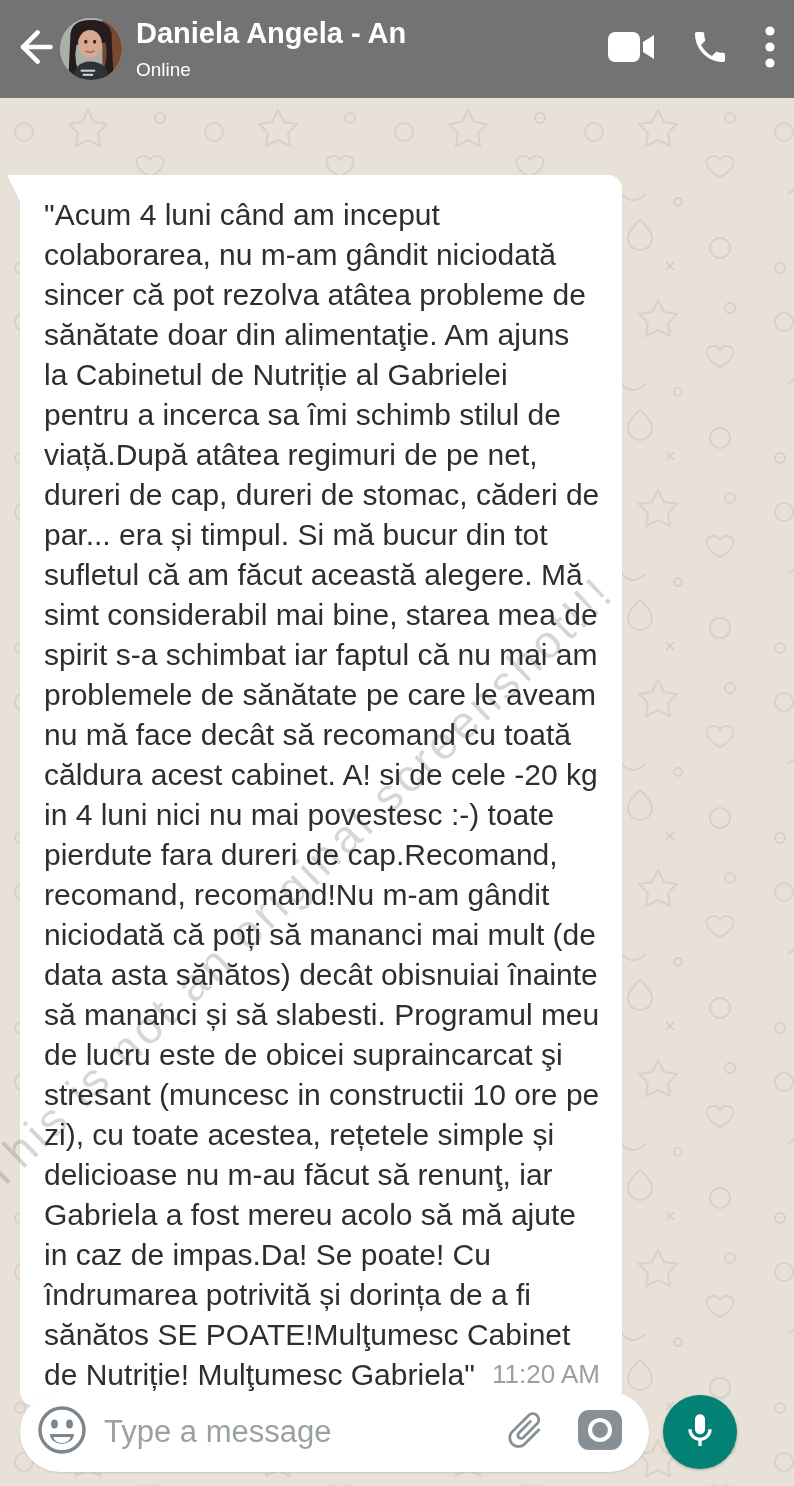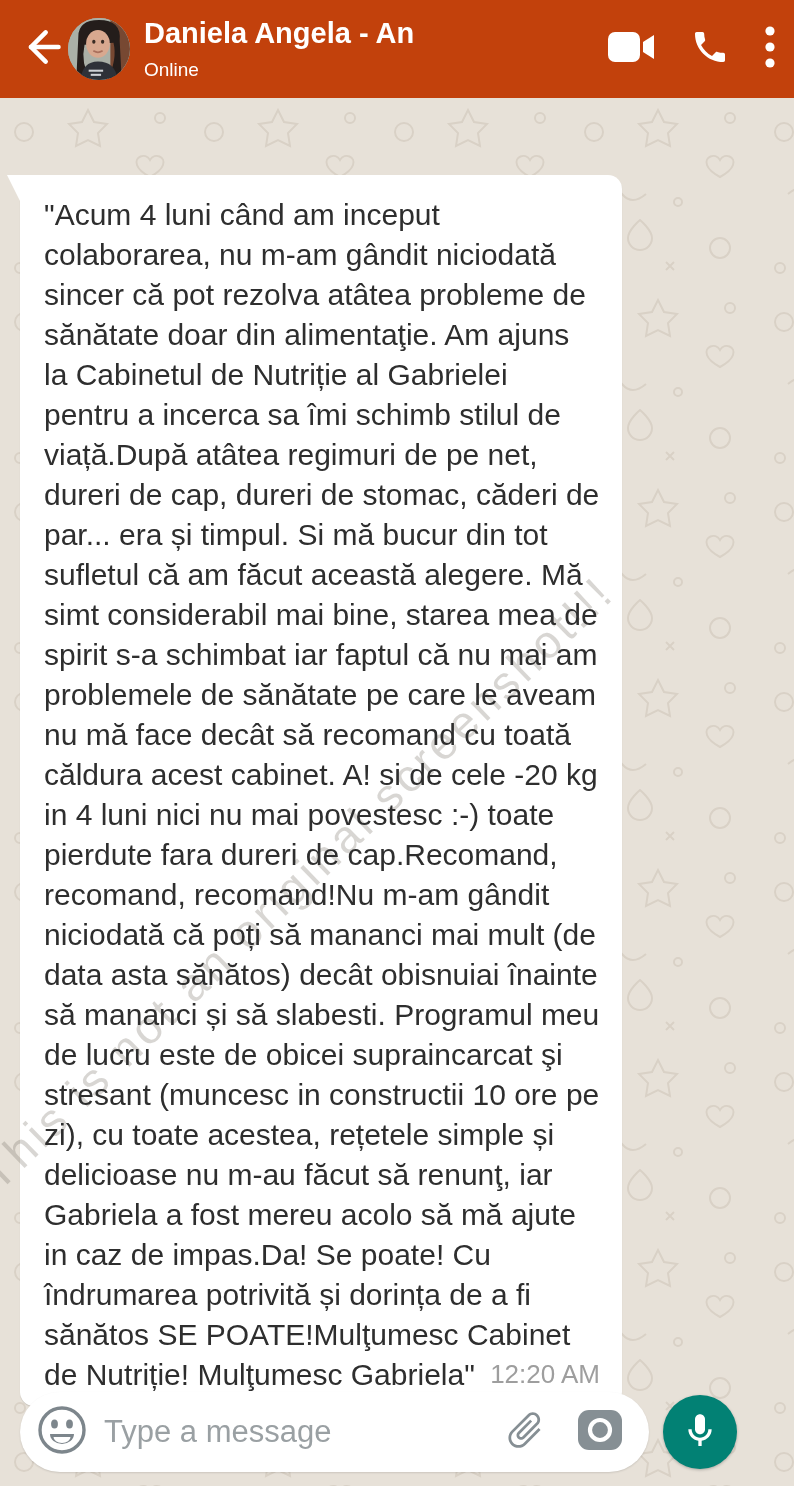--- a/index.html
+++ b/index.html
@@ -1,22 +1,22 @@
 <!DOCTYPE html>
 <html><head>
 <meta charset="utf-8">
 <style>
   * { margin:0; padding:0; box-sizing:border-box; }
   html,body { width:794px; height:1486px; font-family:"Liberation Sans", sans-serif; }
   .screen { position:relative; width:794px; height:1486px; overflow:hidden; background:#e7e1d8; }
 
   
   .header {
-    position:relative; z-index:10; height:98px; background:#c2410c;
-    display:flex; align-items:center; padding:0 14px 0 16px; color:#fff;
+    position:relative; z-index:10; height:98px; background:#737373;
+    display:flex; align-items:center; padding:0 14px 0 8px; color:#fff;
   }
   .back { width:52px; height:60px; display:flex; align-items:center; justify-content:center; }
   .avatar { width:62px; height:62px; border-radius:50%; overflow:hidden; flex:0 0 auto; background:#a9b0a8; }
   .names { margin-left:14px; flex:1 1 auto; overflow:hidden; }
   .contact-name { font-size:29px; font-weight:bold; line-height:34px; white-space:nowrap; }
   .status { font-size:19px; line-height:24px; margin-top:8px; }
   .header-actions { display:flex; align-items:center; gap:34px; padding-right:4px; }
   .icon-btn { display:flex; align-items:center; justify-content:center; }
 
   
@@ -155,21 +155,21 @@
           </g>
         </pattern>
       </defs>
       <rect width="794" height="1388" fill="#e7e1d8"></rect>
       <rect width="794" height="1388" fill="url(#doodle)"></rect>
     </svg>
 
     <div class="bubble">
       <div class="bubble-tail"></div>
       <p class="msg-text">"Acum 4 luni când am inceput colaborarea, nu m-am gândit niciodată sincer că pot rezolva atâtea probleme de sănătate doar din alimentaţie. Am ajuns la Cabinetul de Nutriție al Gabrielei pentru a incerca sa îmi schimb stilul de viață.După atâtea regimuri de pe net, dureri de cap, dureri de stomac, căderi de par... era și timpul. Si mă bucur din tot sufletul că am făcut această alegere. Mă simt considerabil mai bine, starea mea de spirit s-a schimbat iar faptul că nu mai am problemele de sănătate pe care le aveam nu mă face decât să recomand cu toată căldura acest cabinet. A! si de cele -20 kg in 4 luni nici nu mai povestesc :-) toate pierdute fara dureri de cap.Recomand, recomand, recomand!Nu m-am gândit niciodată că poți să mananci mai mult (de data asta sănătos) decât obisnuiai înainte să mananci și să slabesti. Programul meu de lucru este de obicei supraincarcat şi stresant (muncesc in constructii 10 ore pe zi), cu toate acestea, rețetele simple și delicioase nu m-au făcut să renunţ, iar Gabriela a fost mereu acolo să mă ajute in caz de impas.Da! Se poate! Cu îndrumarea potrivită și dorința de a fi sănătos SE POATE!Mulţumesc Cabinet de Nutriție! Mulţumesc Gabriela"</p>
-      <span class="msg-time">12:20 AM</span>
+      <span class="msg-time">11:20 AM</span>
     </div>
 
     <div class="watermark">This is not an original screenshot!!!</div>
 
     <footer class="composer">
       <div class="input-pill">
         <div class="pill-icon">
           <span>
             <svg width="52" height="52" viewBox="0 0 52 52">
               <circle cx="26" cy="26" r="22" stroke="#7d868c" stroke-width="3.4" fill="none"></circle>

